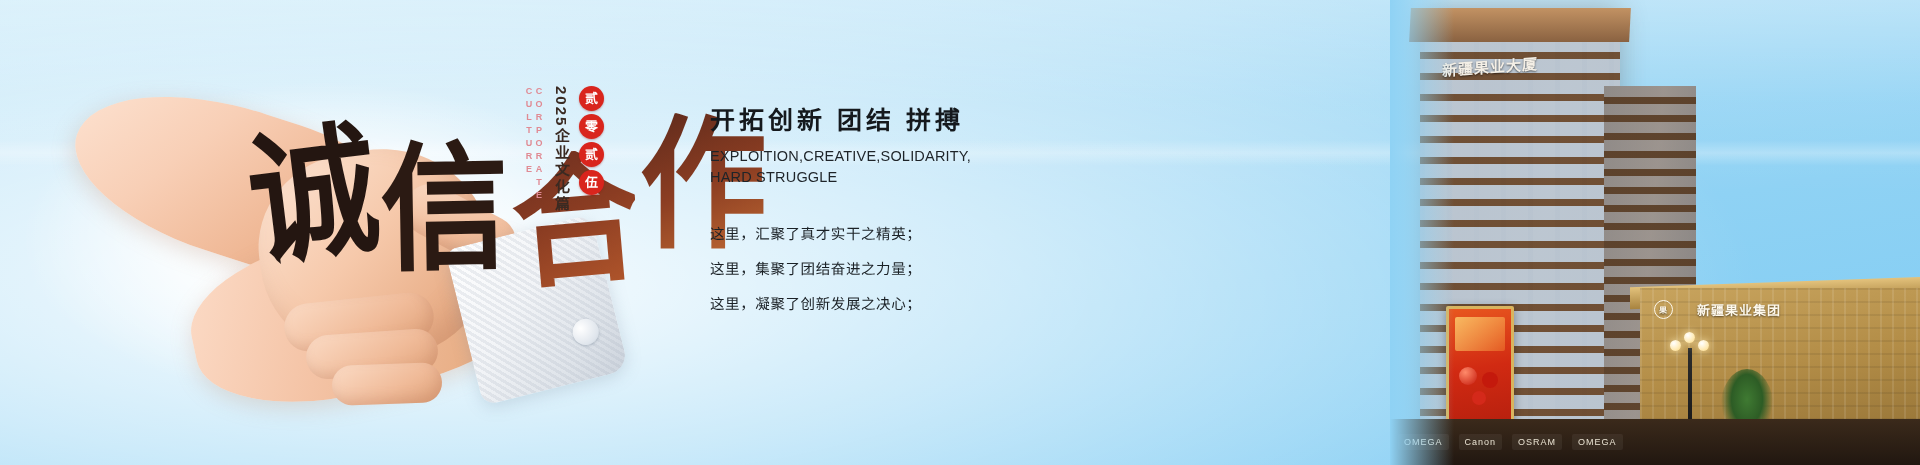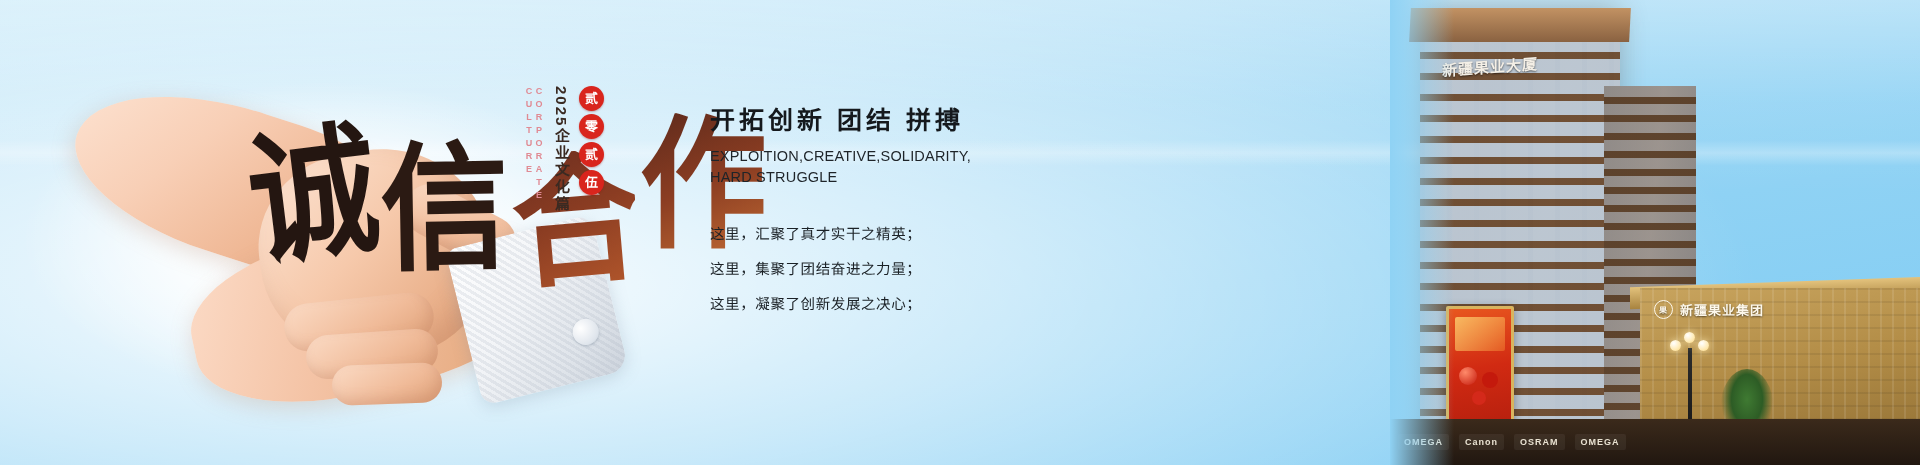--- a/index.html
+++ b/index.html
@@ -179,21 +179,21 @@
     transform:skewY(-2deg);
   }
   .podium-mesh{
     position:absolute;inset:0;
     background:
       repeating-linear-gradient(to right, rgba(255,255,255,.10) 0 2px, rgba(0,0,0,0) 2px 12px),
       repeating-linear-gradient(to bottom, rgba(0,0,0,.07) 0 2px, rgba(0,0,0,0) 2px 13px);
   }
   .podium-sign{
     position:absolute;left:14px;top:12px;
-    display:flex;align-items:center;gap:7px;
+    display:flex;align-items:center;gap:24px;
     color:#fdf8ec;font-size:13px;font-weight:700;letter-spacing:1px;
     text-shadow:0 1px 2px rgba(0,0,0,.55);
   }
   .podium-logo{
     width:17px;height:17px;border-radius:50%;
     border:1.6px solid #fdf8ec;
     display:flex;align-items:center;justify-content:center;
     font-size:8px;font-weight:700;
   }
   .billboard-red{
@@ -229,21 +229,21 @@
     position:absolute;left:50%;bottom:8px;transform:translateX(-50%);
     color:#f2f7e6;font-size:7px;letter-spacing:1px;white-space:nowrap;
   }
   .shops{
     position:absolute;left:0;bottom:0;width:100%;height:46px;
     background:linear-gradient(180deg,#3b2a1b,#211710);
     display:flex;align-items:center;gap:10px;padding-left:8px;
     overflow:hidden;
   }
   .shop{
-    color:#e9e2d2;font-size:9px;letter-spacing:1px;font-weight:700;
+    color:#e9e2d2;font-size:9px;letter-spacing:1px;font-weight:400;
     background:rgba(255,255,255,.06);padding:3px 6px;border-radius:2px;white-space:nowrap;
   }
   .lamp{
     position:absolute;left:298px;top:348px;width:4px;height:117px;
     background:linear-gradient(180deg,#2c2c2c,#111);
   }
   .lamp-head{
     position:absolute;left:-18px;top:-16px;width:40px;height:22px;
   }
   .lamp-head i{

